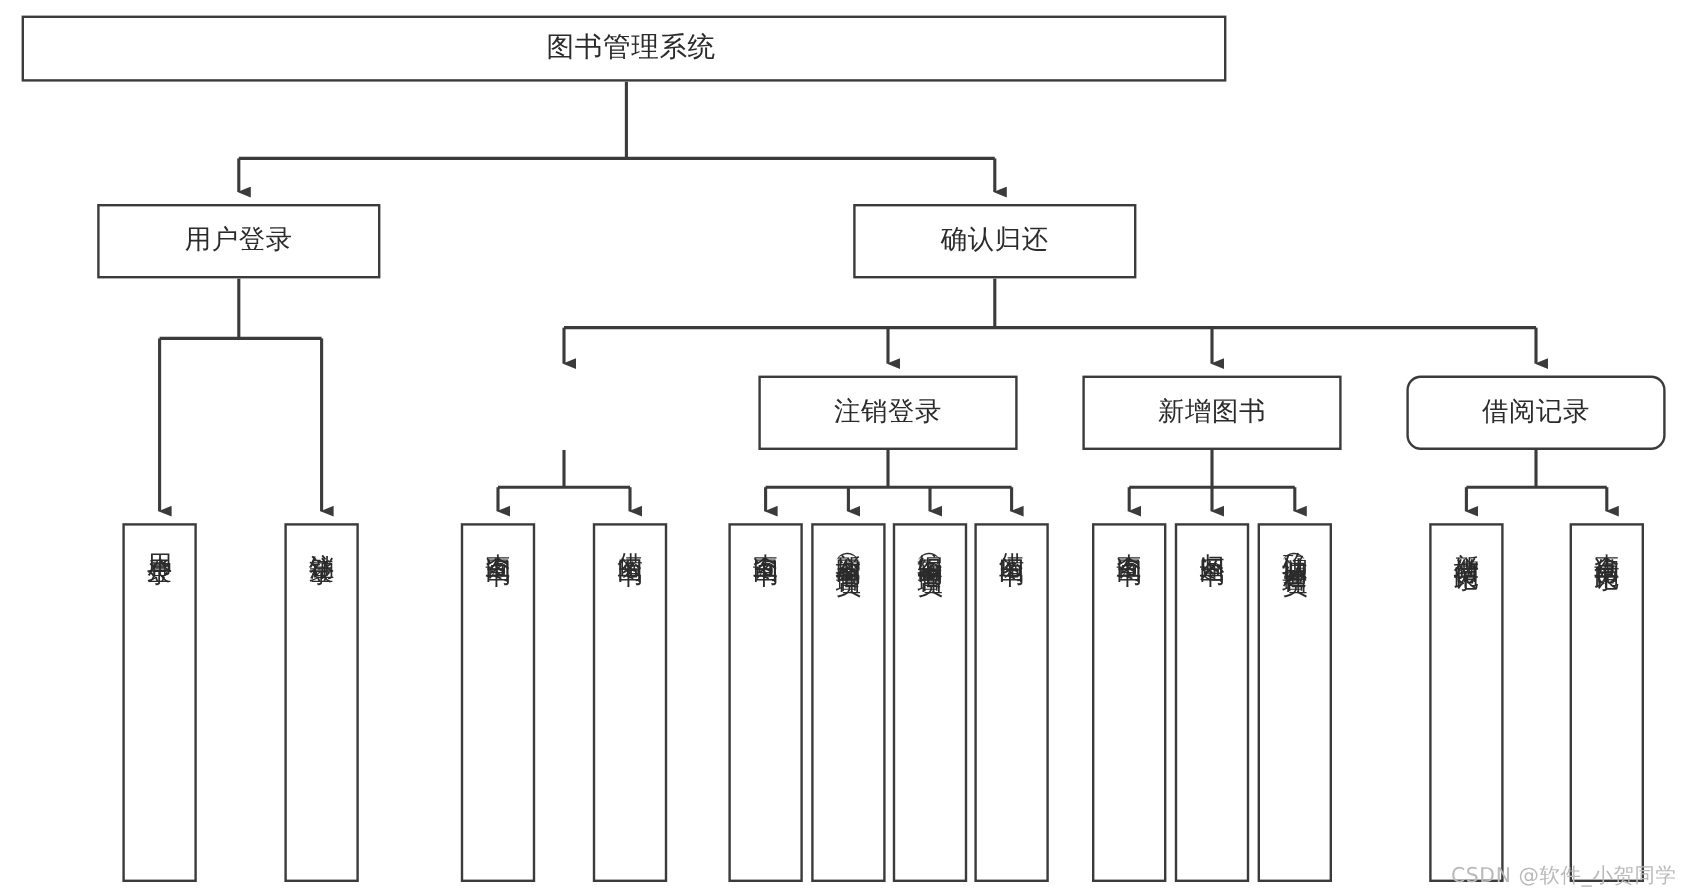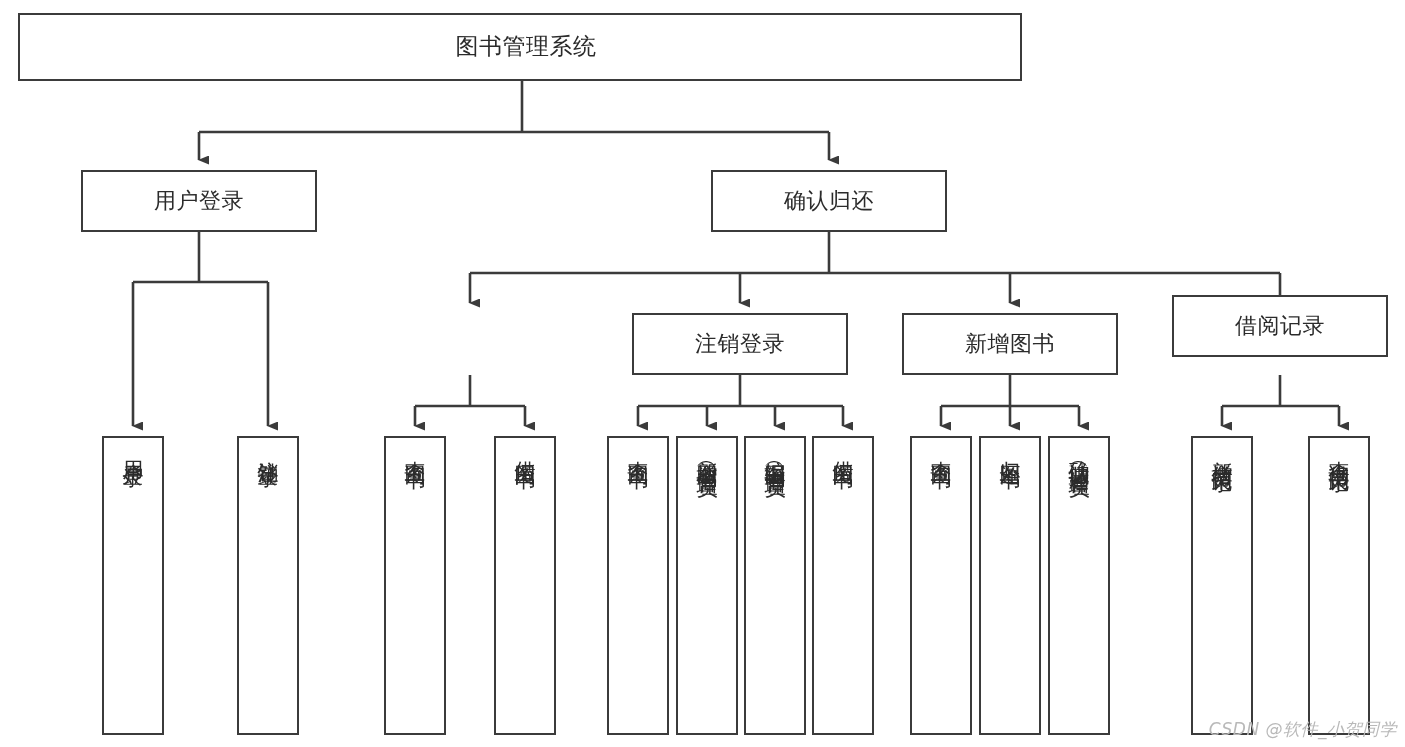--- a/index.html
+++ b/index.html
@@ -64,21 +64,20 @@
   }
   .watermark {
     position: absolute;
     right: 8px;
     bottom: 6px;
     font-size: 17px;
     color: #b9b9b9;
     letter-spacing: 0.5px;
     white-space: nowrap;
     user-select: none;
-    font-style: italic;
   }
 </style>
 </head>
 <body>
 
 <div id="canvas">
 
   <svg id="edges" viewBox="0 0 1405 747" xmlns="http://www.w3.org/2000/svg">
     <defs>
       <marker id="arr" markerWidth="10" markerHeight="11" refX="4.5" refY="10" orient="auto" markerUnits="userSpaceOnUse">
@@ -122,38 +121,38 @@
       <path d="M1010,406 L1010,426" marker-end="url(#arr)"></path>
       <path d="M1079,406 L1079,426" marker-end="url(#arr)"></path>
 
       <path d="M1280,375 L1280,406"></path>
       <path d="M1222,406 L1339,406"></path>
       <path d="M1222,406 L1222,426" marker-end="url(#arr)"></path>
       <path d="M1339,406 L1339,426" marker-end="url(#arr)"></path>
     </g>
   </svg>
 
-  <div class="node h root" style="left:18px; top:13px; width:1004px; height:68px;padding-left:12px;">
+  <div class="node h root" style="left:18px; top:13px; width:1004px; height:55px;padding-left:12px;">
     <span class="lbl">图书管理系统</span>
   </div>
 
   <div class="node h" style="left:81px; top:170px; width:236px; height:62px;">
     <span class="lbl">用户登录</span>
   </div>
   <div class="node h" style="left:711px; top:170px; width:236px; height:62px;">
     <span class="lbl">确认归还</span>
   </div>
 
   <div class="node h" style="left:632px; top:313px; width:216px; height:62px;">
     <span class="lbl">注销登录</span>
   </div>
   <div class="node h" style="left:902px; top:313px; width:216px; height:62px;">
     <span class="lbl">新增图书</span>
   </div>
-  <div class="node h" style="left:1172px; top:295px; width:216px; height:62px;">
+  <div class="node h" style="left:1172px; top:313px; width:216px; height:62px;border-radius:12px;">
     <span class="lbl">借阅记录</span>
   </div>
 
   <div class="node v" style="left:102px; top:436px; width:62px; height:299px;">
     <span class="lbl">用户登录</span>
   </div>
   <div class="node v" style="left:237px; top:436px; width:62px; height:299px;">
     <span class="lbl">注销登录</span>
   </div>
 

